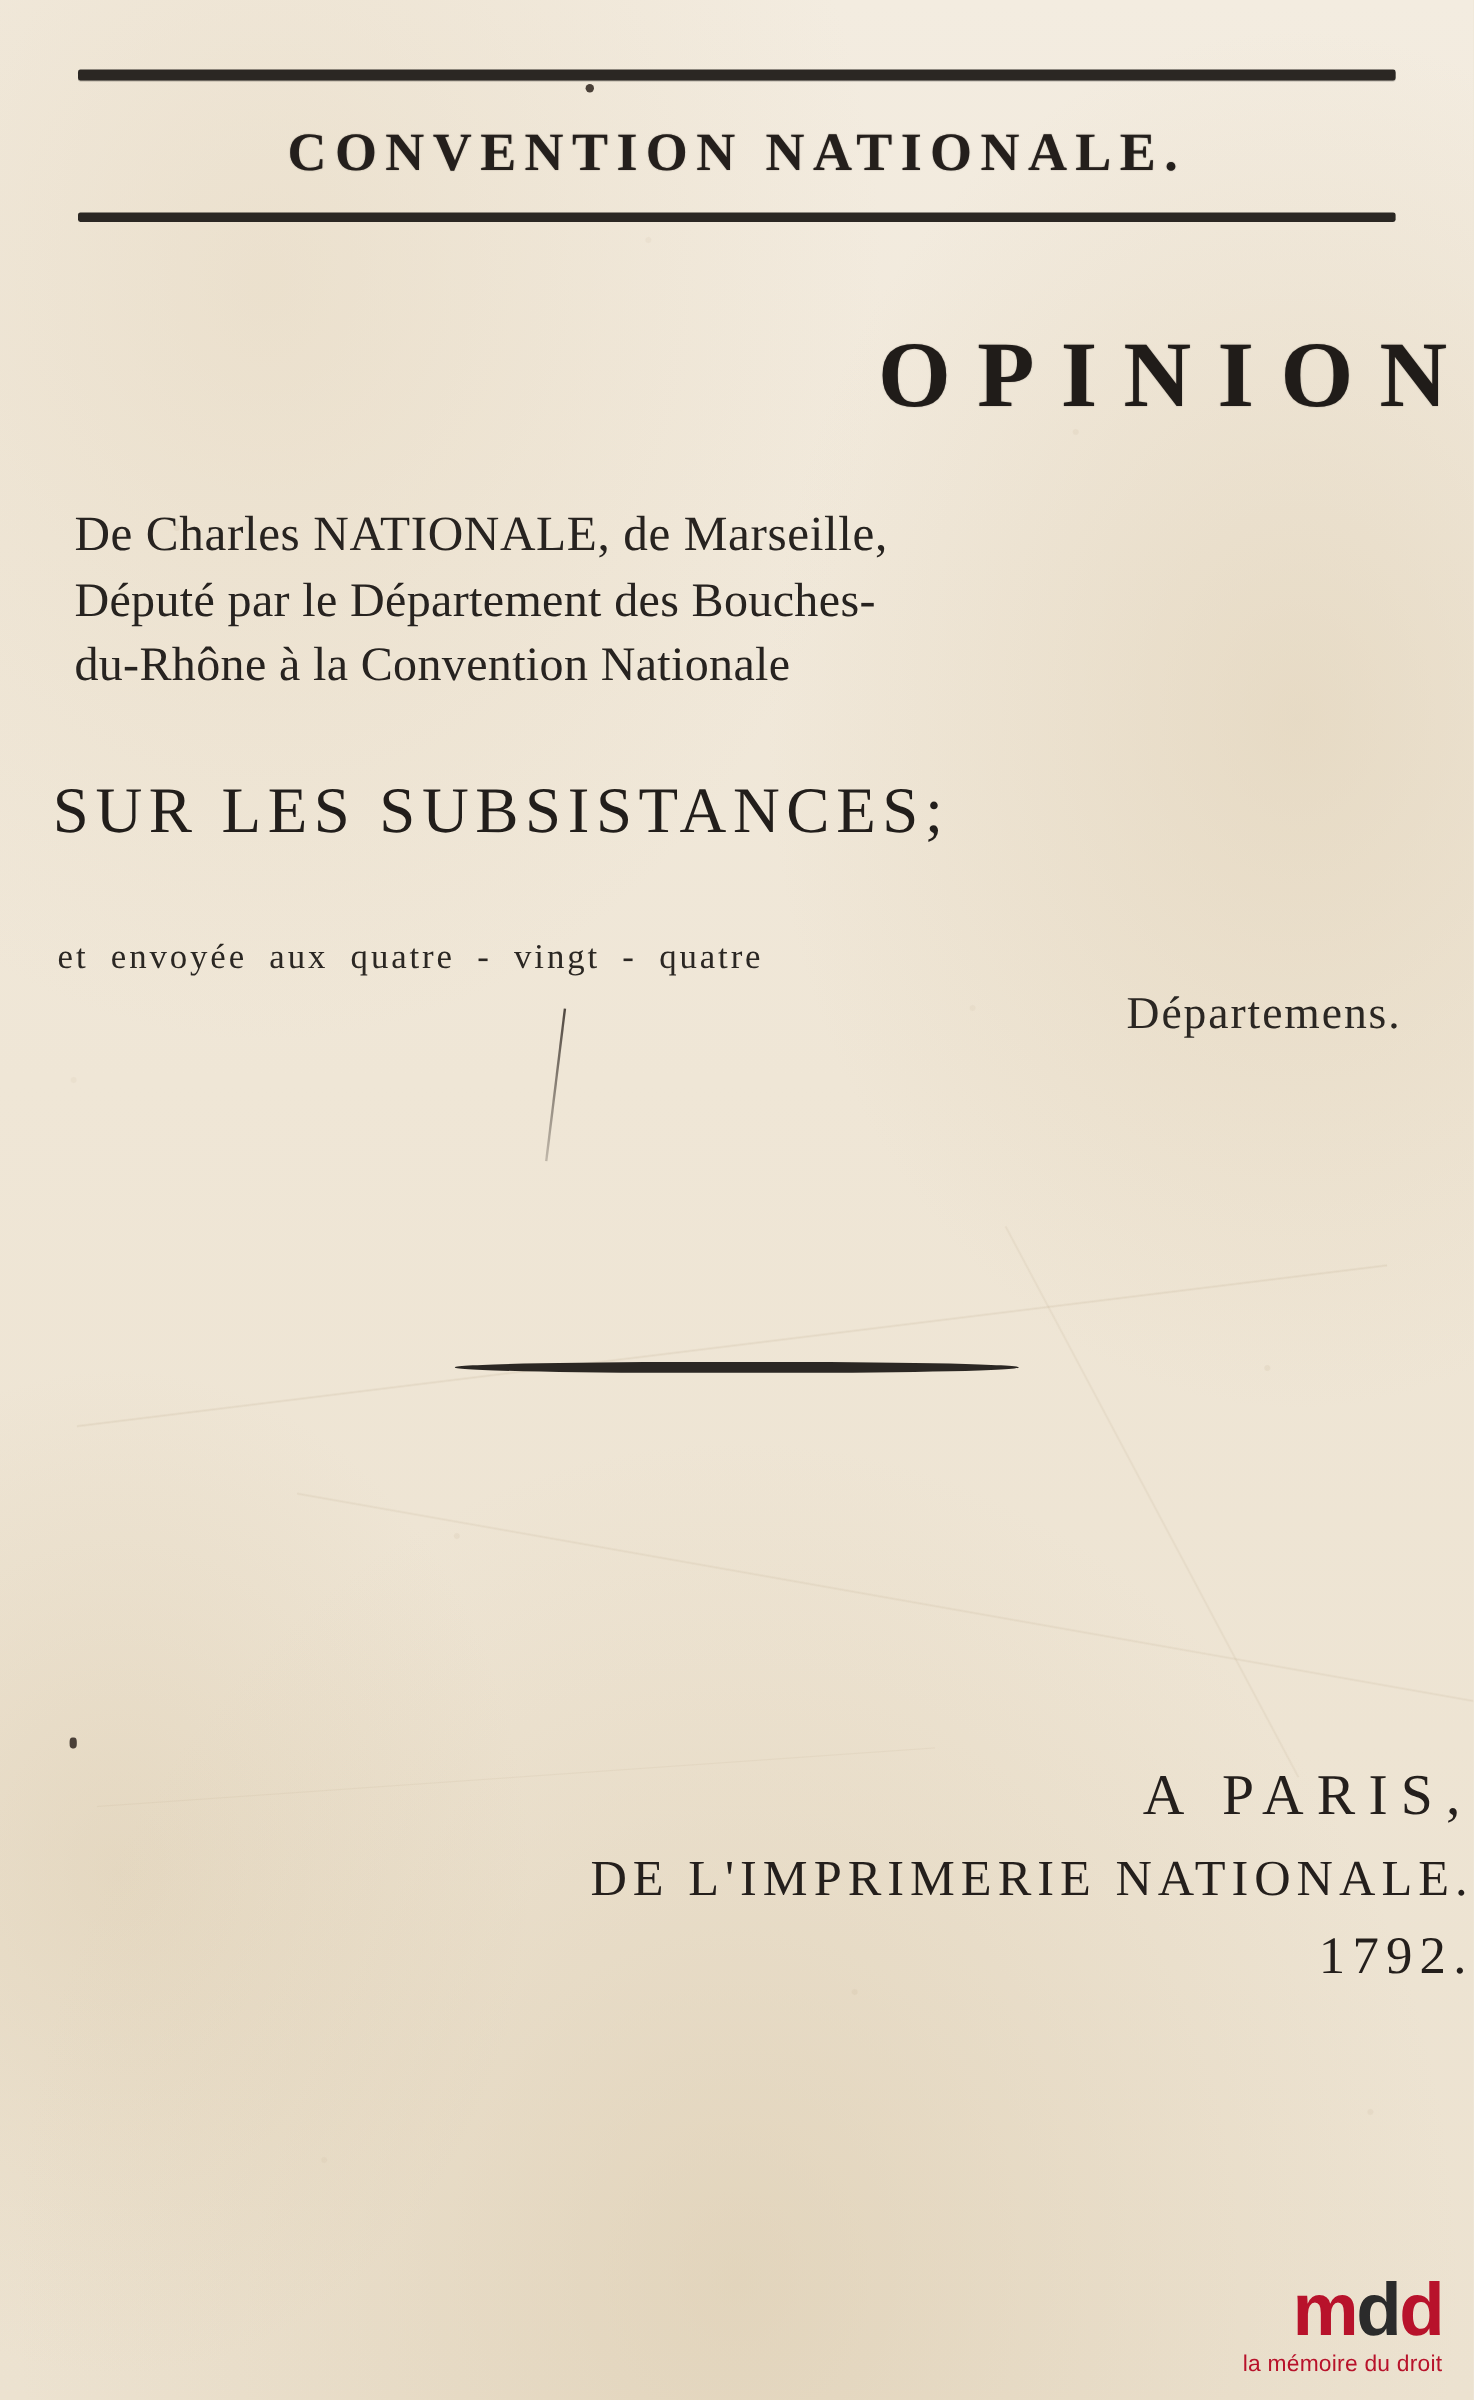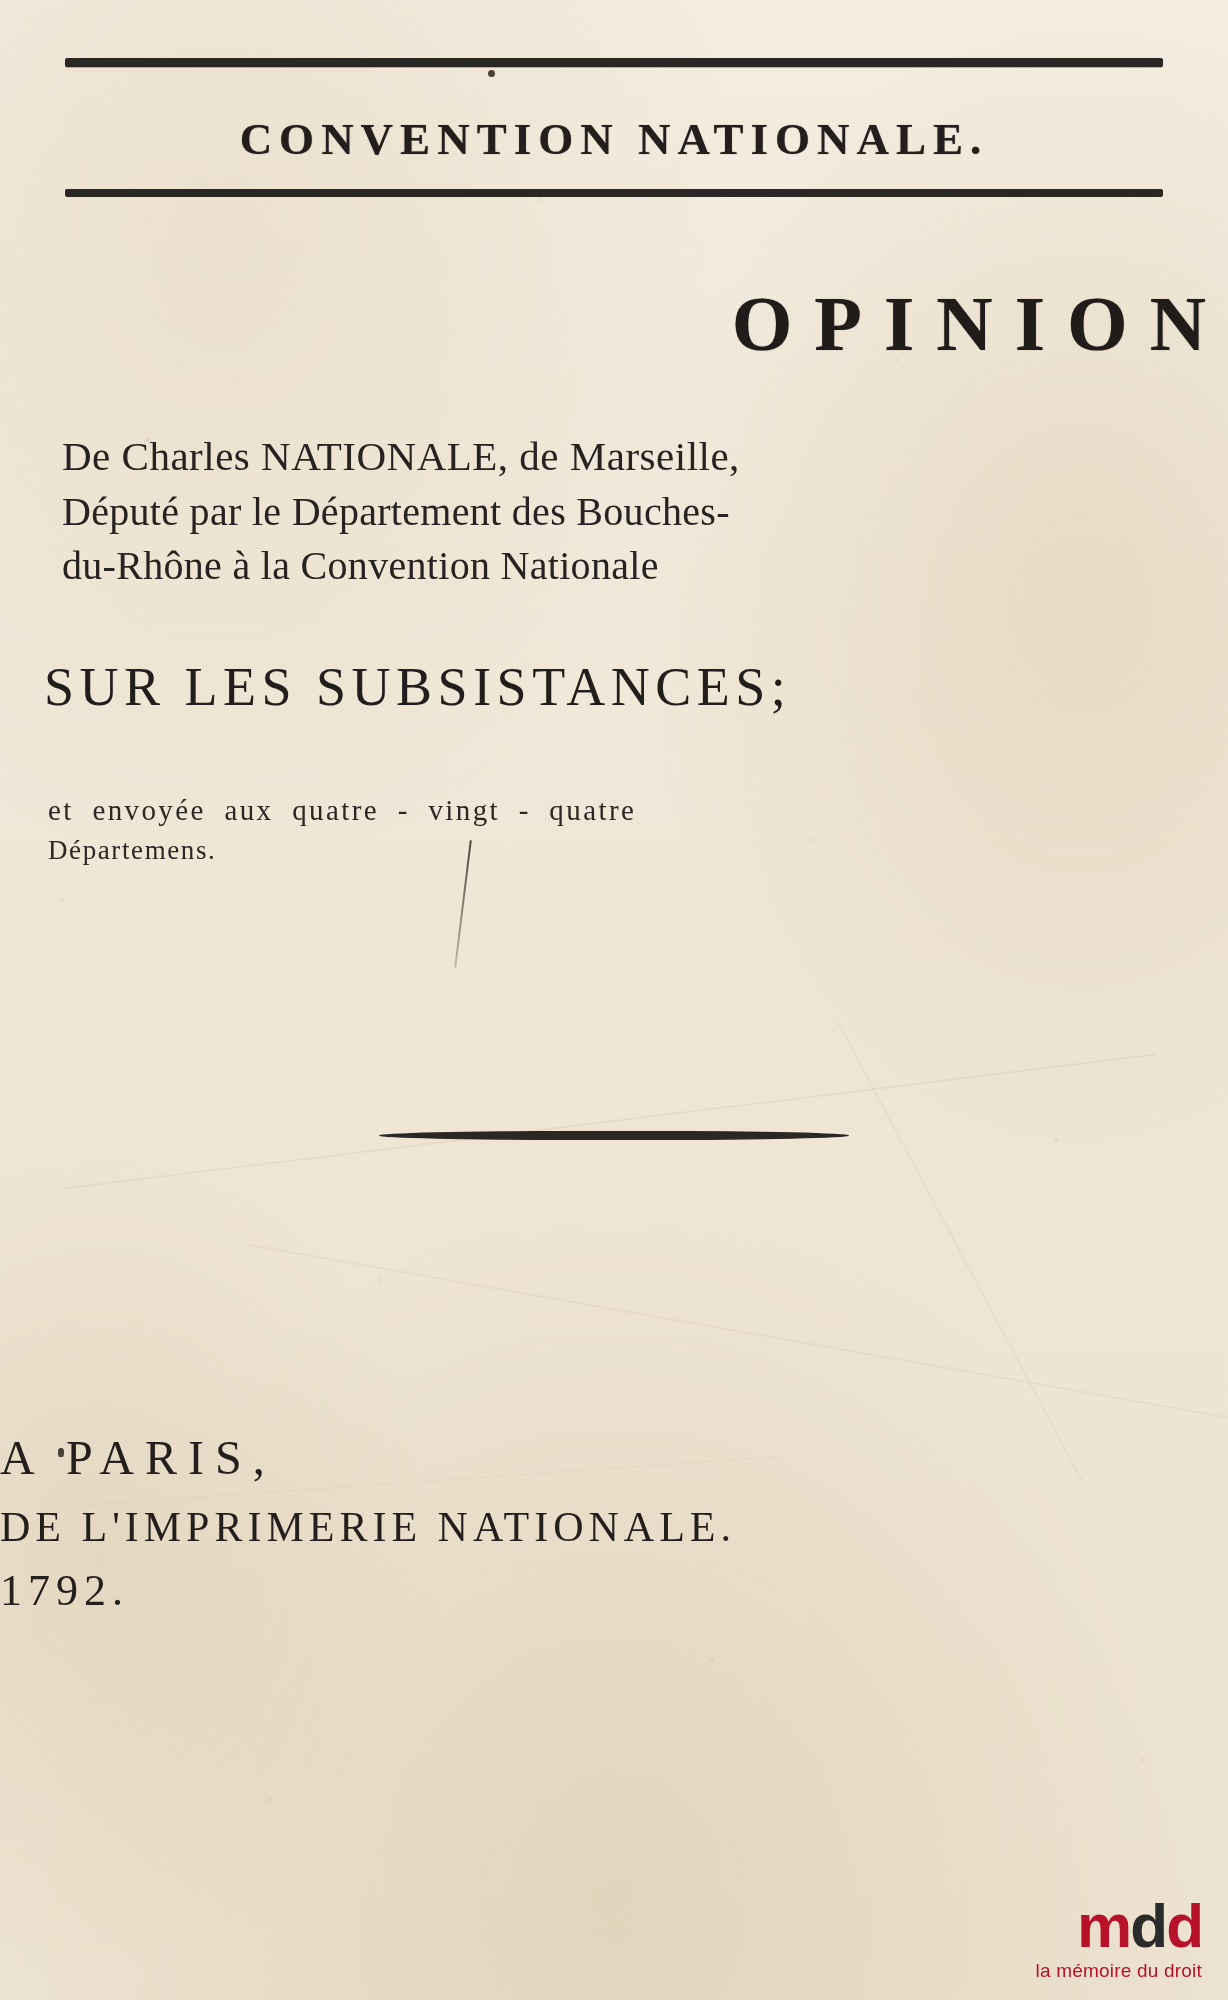--- a/index.html
+++ b/index.html
@@ -81,21 +81,20 @@
   }
 
   .headline {
     text-align: center;
     font-family: "Liberation Serif", serif;
     font-weight: 700;
     font-size: 45px;
     letter-spacing: 7px;
     color: #241f1c;
     text-shadow: 0 0 1px rgba(40,34,28,.55);
-    margin-top: 12px;
   }
 
   .title-opinion {
     text-align: right;
     font-family: "Liberation Serif", serif;
     font-weight: 700;
     font-size: 78px;
     letter-spacing: 22px;
     color: #201c19;
     text-shadow: 0 0 1px rgba(36,30,26,.5);
@@ -134,35 +133,37 @@
     line-height: 1.42;
     letter-spacing: 1.2px;
     color: #2b2723;
   }
   .imprint-line-2 {
     font-size: 29px;
     letter-spacing: 2.4px;
     word-spacing: 9px;
   }
   .imprint-line-3 {
-    font-size: 27px;
+    font-size: 38px;
     letter-spacing: 1.6px;
+    text-align: right;
   }
 
   .mid-rule {
     width: 470px;
     height: 9px;
     background: #2b2723;
     margin: 0 auto;
     border-radius: 50% / 60%;
   }
 
   .imprint-bottom {
-    text-align: left;
+    text-align: right;
     color: #241f1c;
+    margin-top: 35px;
   }
   .city {
     font-size: 48px;
     letter-spacing: 11px;
     font-weight: 400;
   }
   .press {
     font-size: 42px;
     letter-spacing: 5px;
     font-weight: 400;

